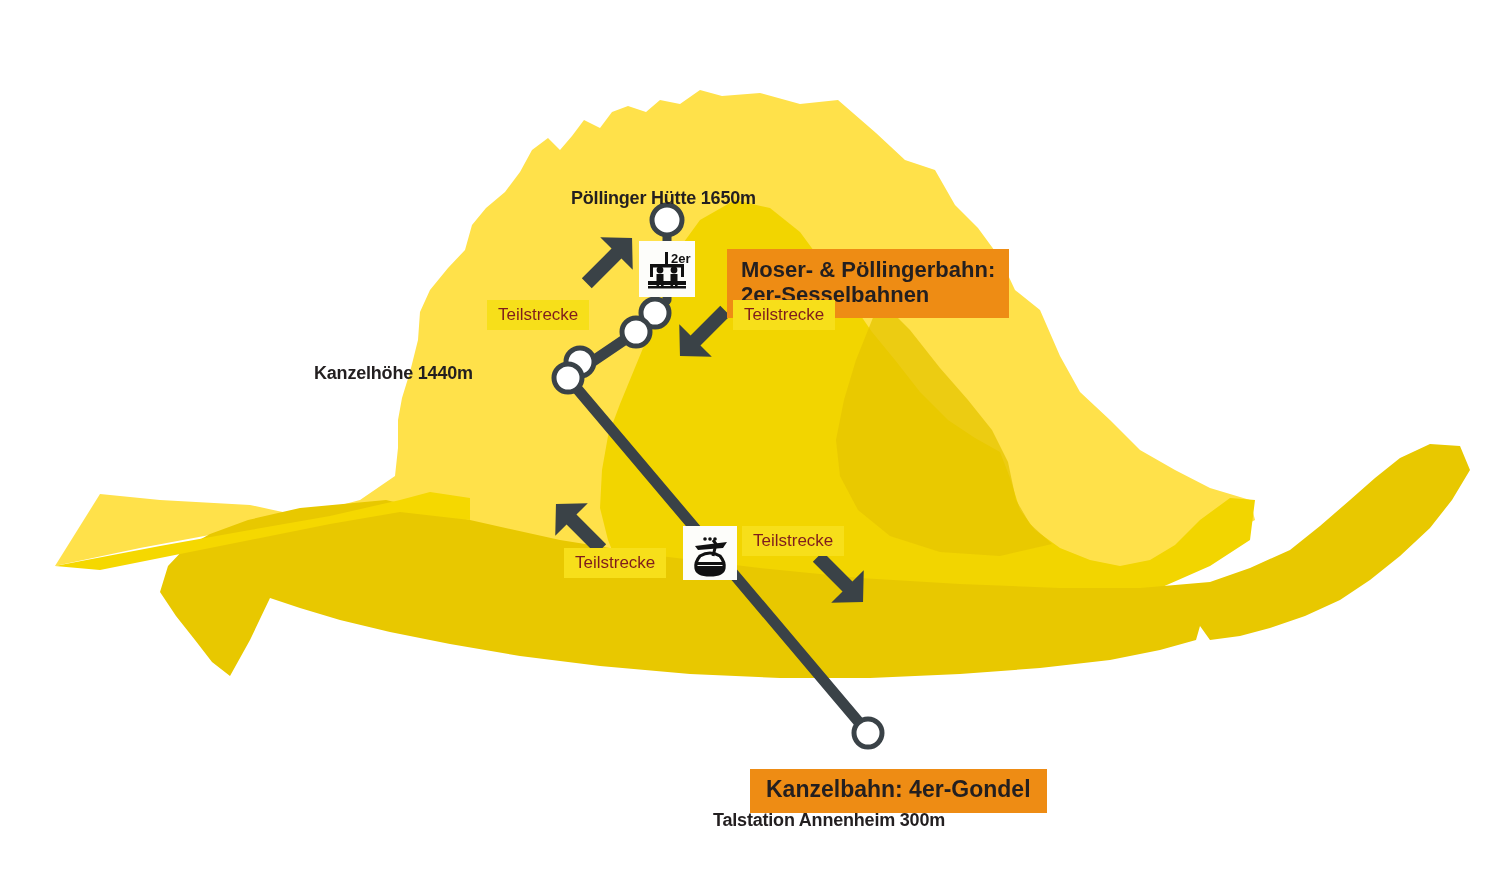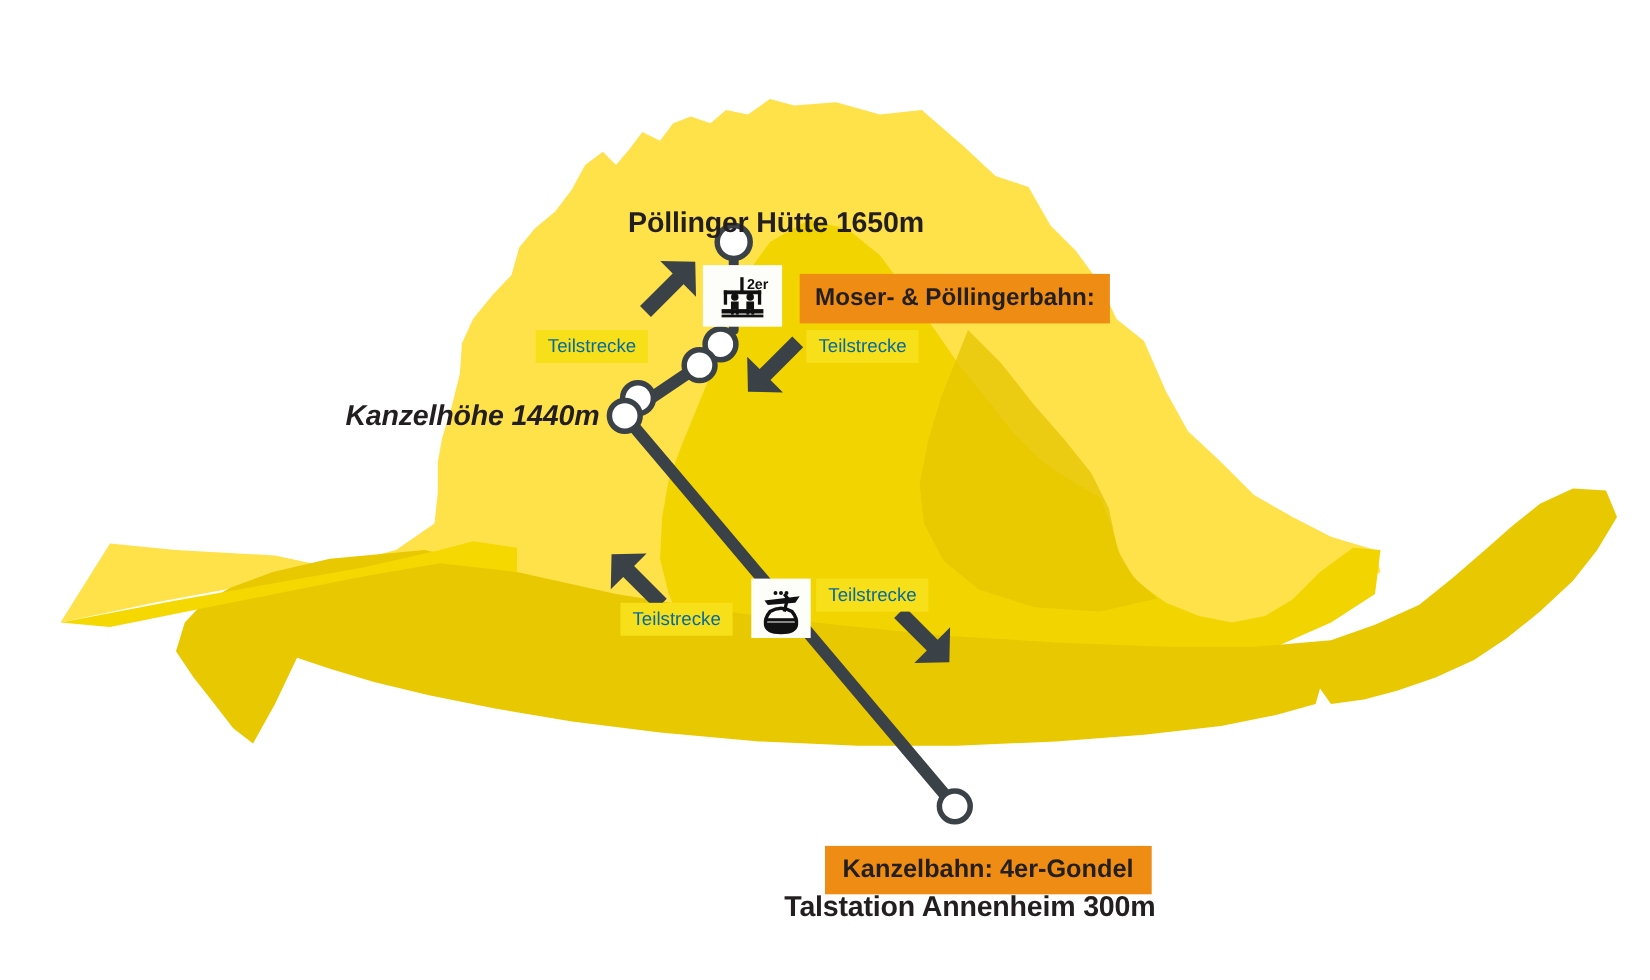--- a/index.html
+++ b/index.html
@@ -9,28 +9,28 @@
     background:#ffffff;
   }
   #stage{position:absolute;inset:0;width:1500px;height:891px;}
   svg.layer{position:absolute;left:0;top:0;width:1500px;height:891px;}
 
   
   .station-label{
     position:absolute;
     font-family:"Liberation Sans", sans-serif;
     font-weight:bold;
-    font-size:26px;
+    font-size:18px;
     letter-spacing:-0.2px;
     color:#231f20;
     white-space:nowrap;
     line-height:1;
   }
   #lbl-poellinger{left:571px;top:189px;}
-  #lbl-kanzelhoehe{left:314px;top:364px;font-style:italic;}
+  #lbl-kanzelhoehe{left:314px;top:364px;}
   #lbl-talstation{left:713px;top:811px;}
 
   .badge{
     position:absolute;
     white-space:nowrap;
     line-height:1.12;
     color:#231f20;
   }
   .badge-orange{
     background:#ee8c14;
@@ -39,34 +39,34 @@
     padding:9px 14px 11px 14px;
   }
   #badge-moser{left:727px;top:249px;}
   #badge-kanzelbahn{left:750px;top:769px;font-size:23px;padding:8px 16px 10px 16px;}
 
   .badge-yellow{
     background:#f7df1a;
     font-size:17px;
     font-weight:normal;
     padding:5px 11px 6px 11px;
-    color:#0369a1;
+    color:#7f1d1d;
   }
   #ts-1{left:487px;top:300px;}
   #ts-2{left:733px;top:300px;}
   #ts-3{left:564px;top:548px;}
   #ts-4{left:742px;top:526px;}
 
   
   .tile{
     position:absolute;
     background:#fdfdfa;
     display:block;
   }
-  #tile-chair{left:639px;top:241px;width:72px;height:56px;}
+  #tile-chair{left:639px;top:241px;width:56px;height:56px;}
   #tile-gondola{left:683px;top:526px;width:54px;height:54px;}
   .tile svg{display:block;width:100%;height:100%;}
 </style>
 </head>
 <body>
 
 <div id="stage">
 
   <svg class="layer" viewBox="0 0 1500 891">
 
@@ -194,20 +194,21 @@
   </div>
 
   <div class="station-label" id="lbl-poellinger">Pöllinger Hütte 1650m</div>
 
   <div class="station-label" id="lbl-kanzelhoehe">Kanzelhöhe 1440m</div>
 
   <div class="station-label" id="lbl-talstation">Talstation Annenheim 300m</div>
 
   <div class="badge badge-orange" id="badge-moser">
     <div>Moser- &amp; Pöllingerbahn:</div>
+    <div>2er-Sesselbahnen</div>
   </div>
 
   <div class="badge badge-orange" id="badge-kanzelbahn">Kanzelbahn: 4er-Gondel</div>
 
   <div class="badge badge-yellow" id="ts-1">Teilstrecke</div>
   <div class="badge badge-yellow" id="ts-2">Teilstrecke</div>
   <div class="badge badge-yellow" id="ts-3">Teilstrecke</div>
   <div class="badge badge-yellow" id="ts-4">Teilstrecke</div>
 
 </div>

